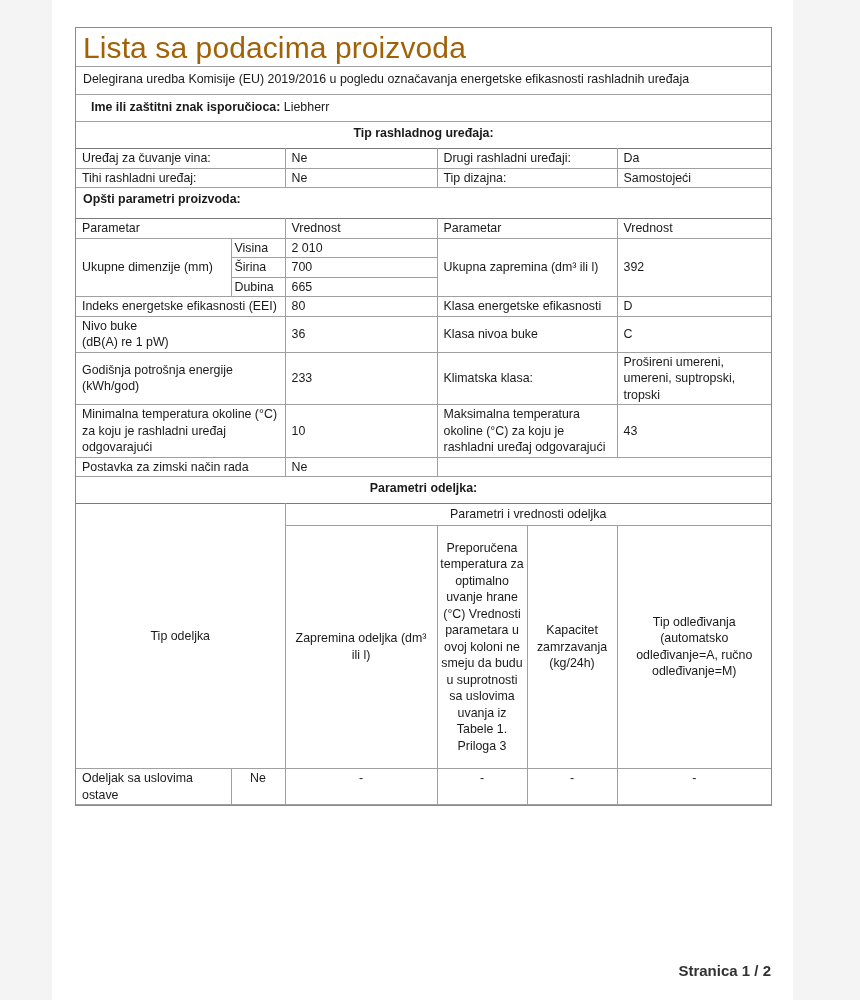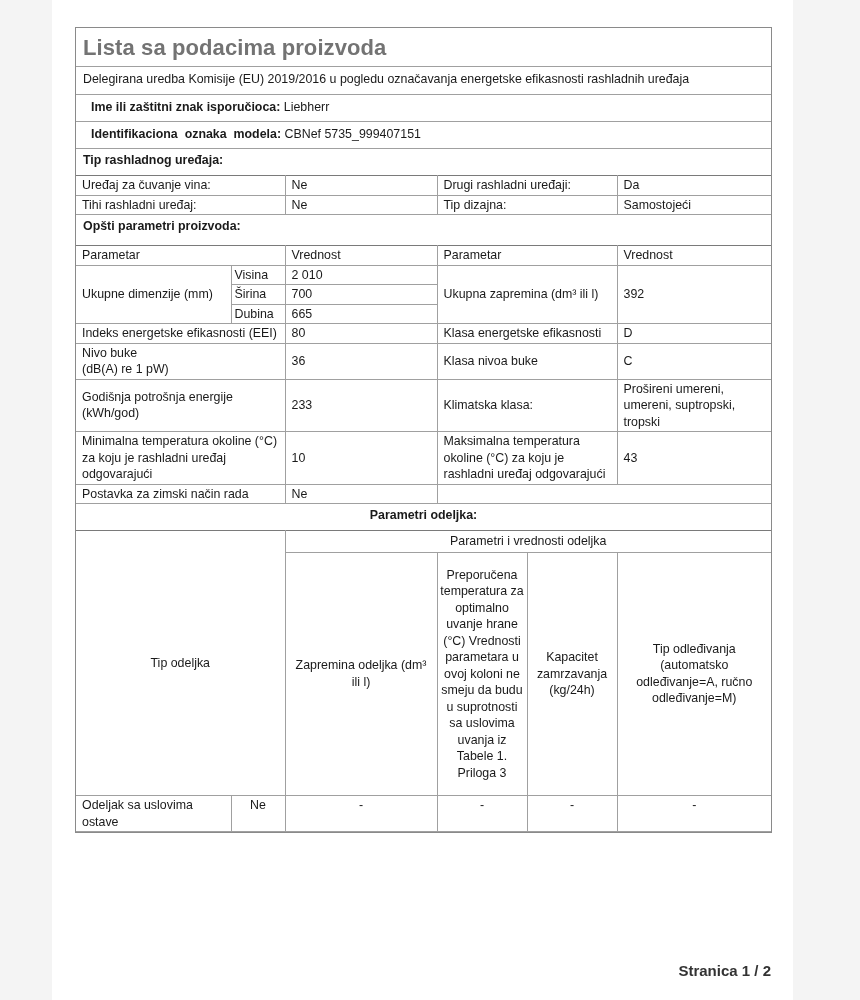--- a/index.html
+++ b/index.html
@@ -9,21 +9,21 @@
   }
   .page {
     position:absolute; left:52px; top:0; width:741px; height:1000px; background:#ffffff;
   }
   .sheet {
     position:absolute; left:23px; top:27px; width:695px;
     border:1px solid #8a8a8a; border-right:1.5px solid #8a8a8a;
   }
   .row { border-bottom:1px solid #a0a0a0; box-sizing:border-box; }
   .title {
-    font-size:22px; font-weight:bold; color:#737373; padding:4px 7px 2px 7px; letter-spacing:0.1px;
+    font-size:30px; font-weight:normal; color:#a16207; padding:4px 7px 2px 7px; letter-spacing:0.1px;
     line-height:32px;
   }
   .subtitle { font-size:12.4px; padding:4px 7px 7px 7px; line-height:16px; }
   .info { font-size:12.4px; padding:4px 7px; line-height:17px; height:27px; }
   .info b { font-weight:bold;padding-left:8px; }
   .section { font-size:12.4px; font-weight:bold; padding:3px 7px; line-height:17px; }
   table { border-collapse:collapse; width:100%; table-layout:fixed; font-size:12.4px; }
   td { border:1px solid #a0a0a0; padding:1px 6px; vertical-align:top; line-height:16.5px; }
   table.t tr:first-child td { border-top:1.5px solid #7a7a7a; }
   td.c { text-align:center; }
@@ -40,25 +40,21 @@
 <div class="page">
   <div class="sheet">
 
     <div class="row title">Lista sa podacima proizvoda</div>
     <div class="row subtitle">Delegirana uredba Komisije (EU) 2019/2016 u pogledu označavanja energetske efikasnosti rashladnih uređaja</div>
 
     <div class="row info">
       <b>Ime ili zaštitni znak isporučioca:</b>
       <span>Liebherr</span>
     </div>
-    <div class="row info">
-      <b style="white-space:pre;">Identifikaciona  oznaka  modela:</b>
-      <span>CBNef 5735_999407151</span>
-    </div>
-    <div class="section" style="height:20px;">Tip rashladnog uređaja:</div>
+    <div class="section" style="height:20px;text-align:center;">Tip rashladnog uređaja:</div>
 
     <table class="t">
       <colgroup>
           <col style="width:209px">
           <col style="width:152px">
           <col style="width:180px">
           <col>
         </colgroup>
       <tbody>
           <tr>

